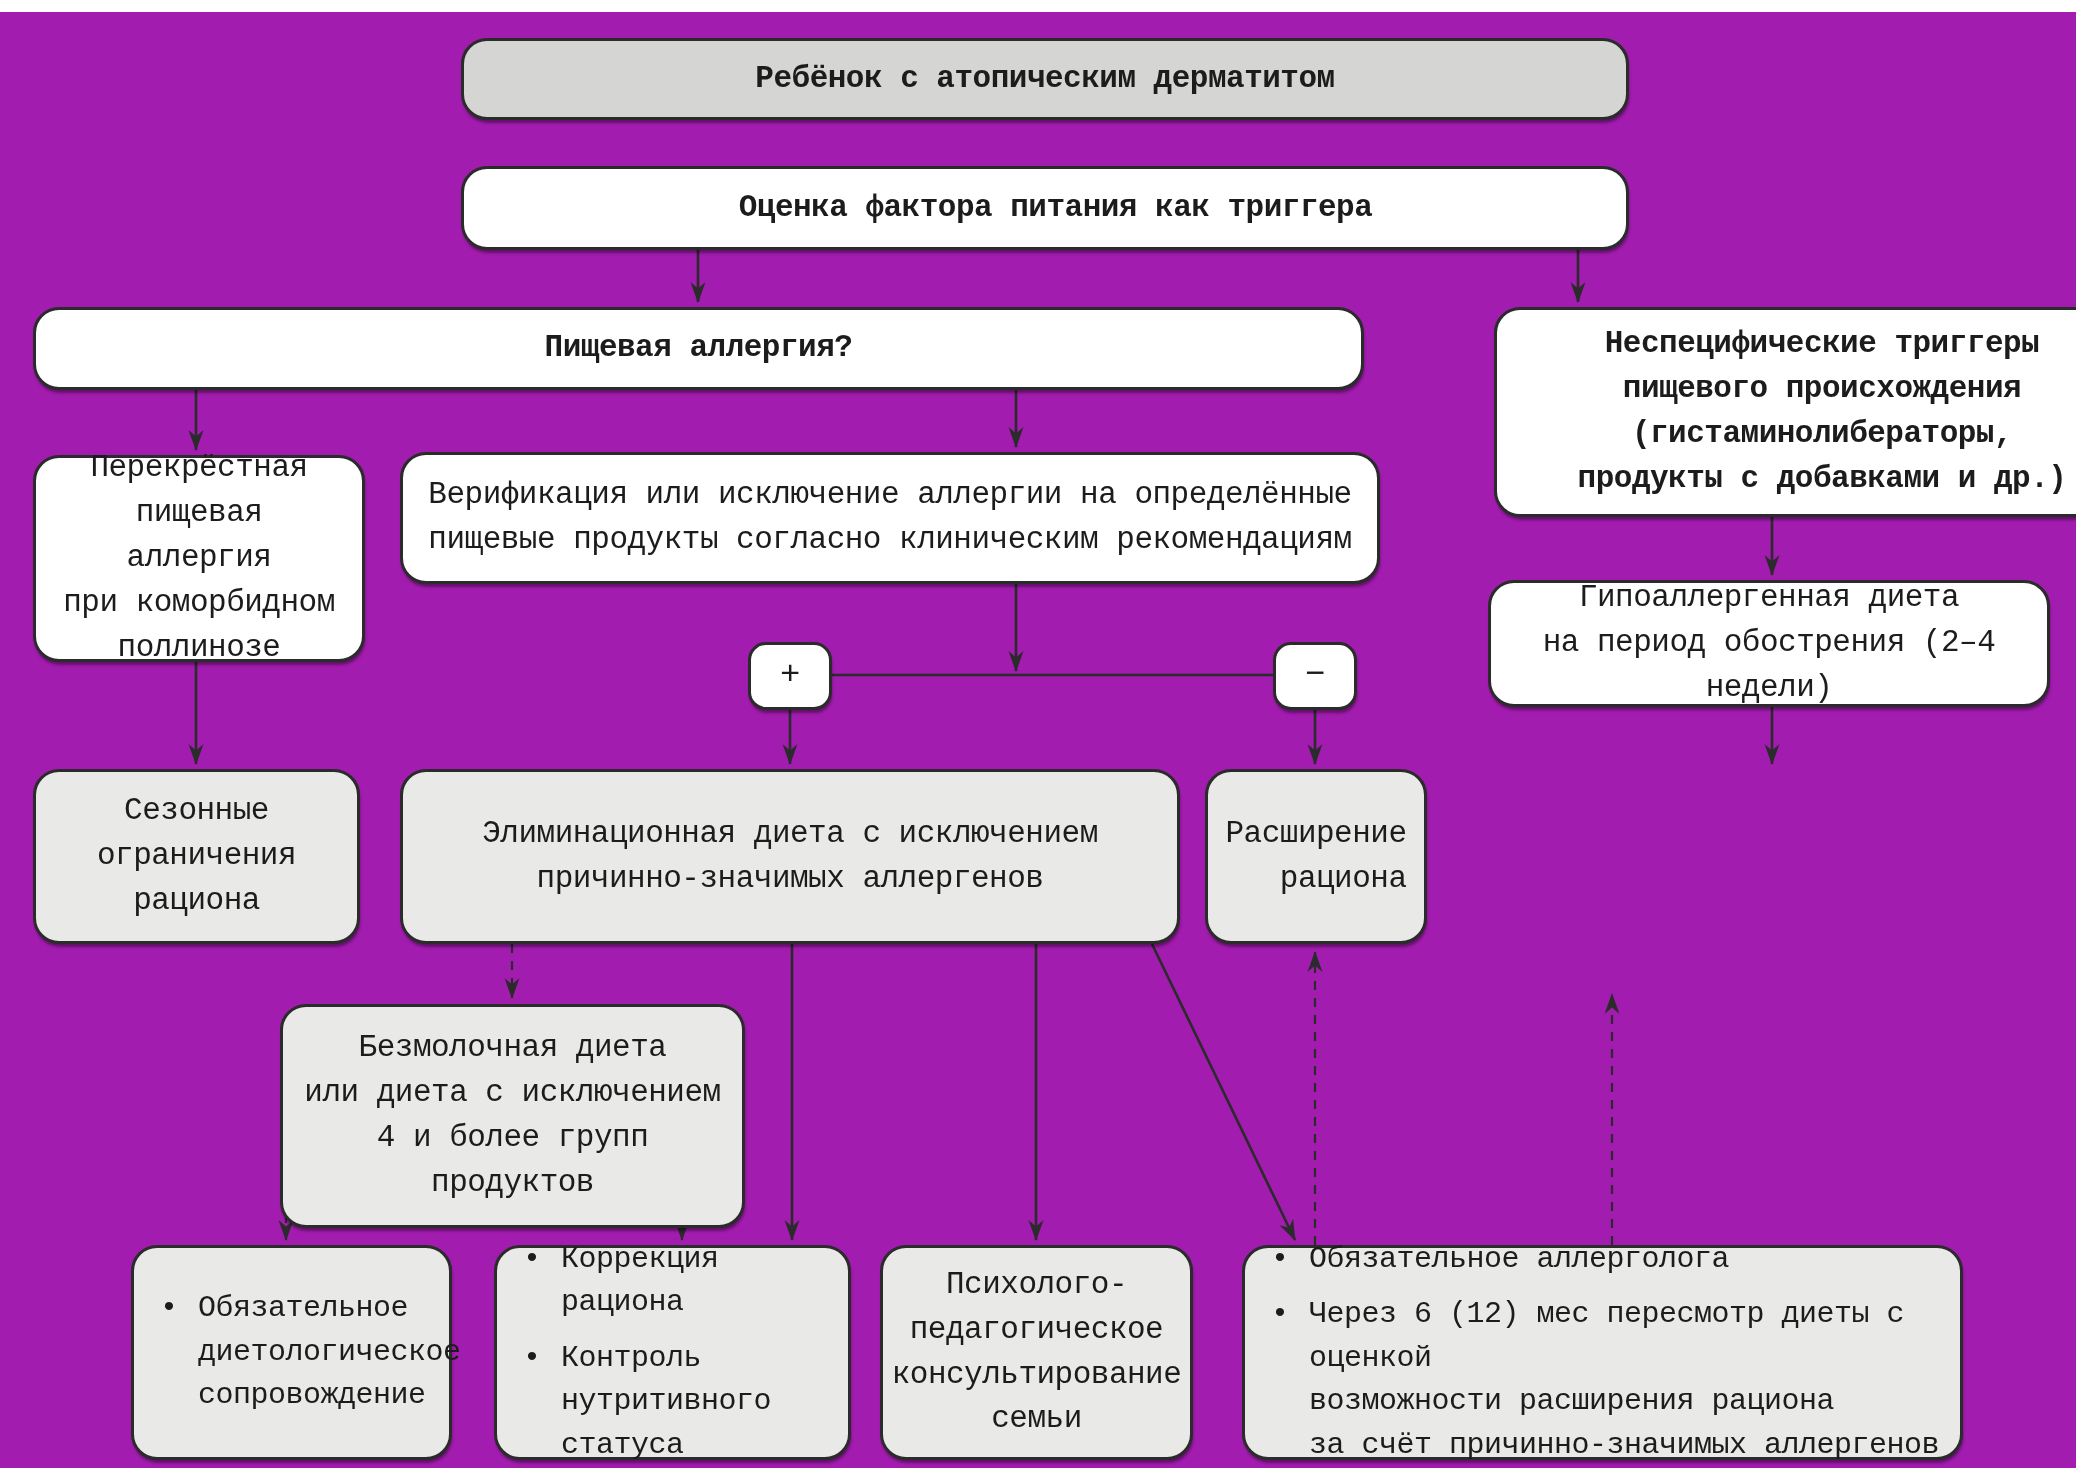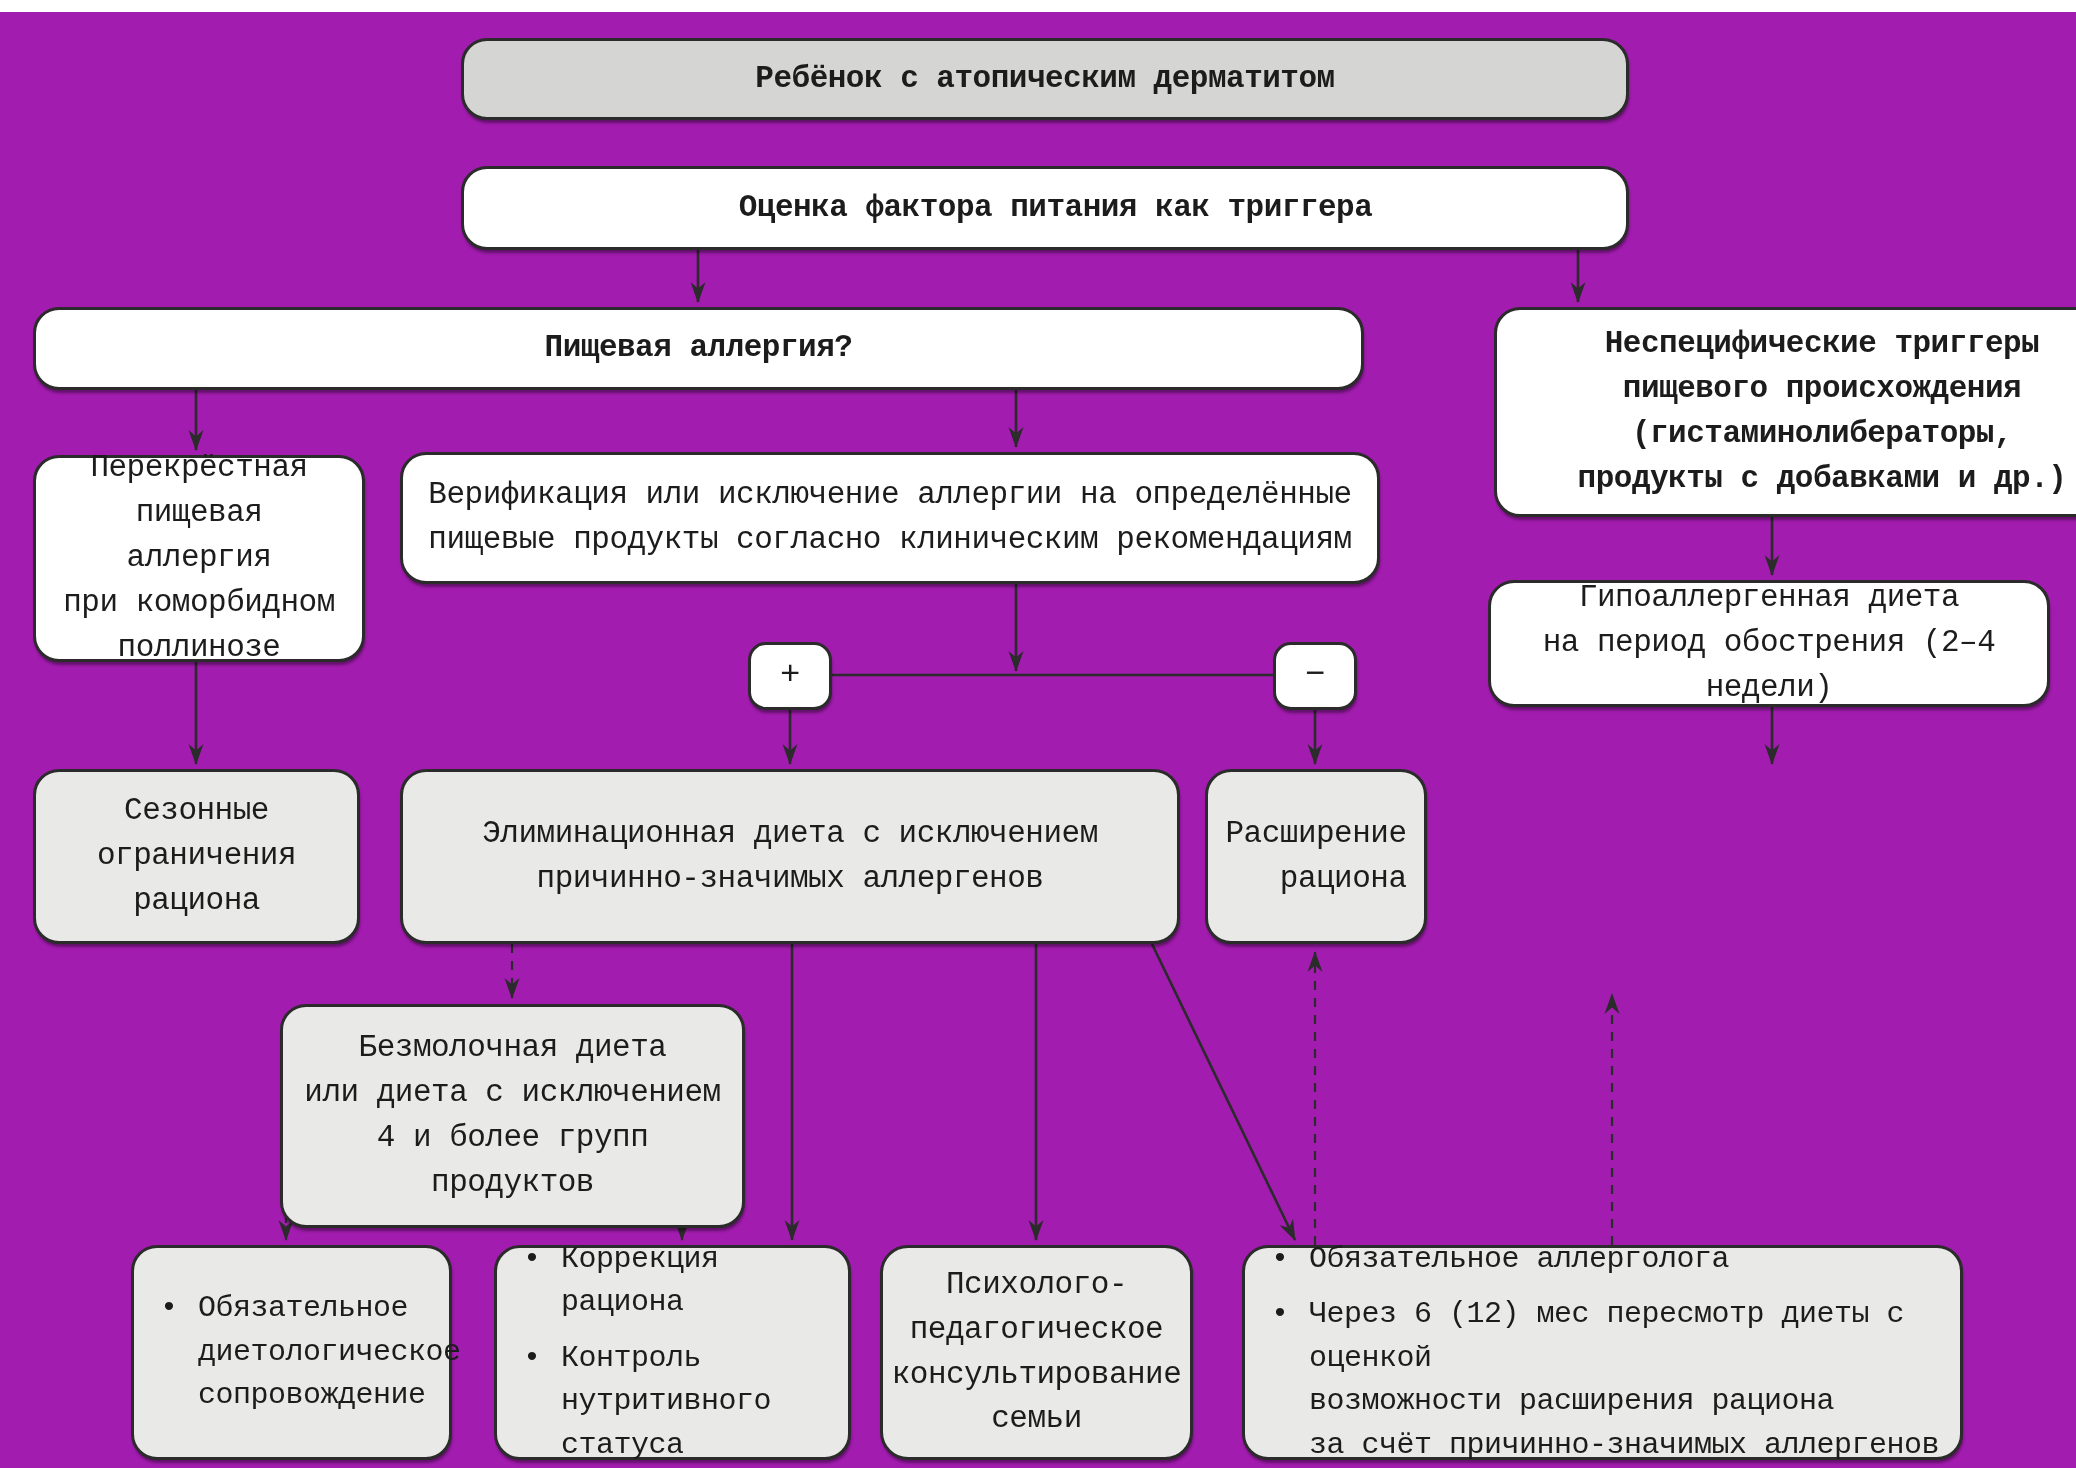--- a/index.html
+++ b/index.html
@@ -149,21 +149,21 @@
         </li>
         <li>
           <span class="dot">•</span>
           <span class="btx">Контроль
 нутритивного
 статуса</span>
         </li>
       </ul>
   </div>
 
-  <div class="node gray" style="left:880px;top:1233px;width:313px;height:215px;border-radius:28px;">
+  <div class="node gray" style="left:880px;top:1233px;width:313px;height:215px;">
     <span class="lbl">Психолого-
 педагогическое
 консультирование
 семьи</span>
   </div>
 
   <div class="node gray bullets-node" style="left:1242px;top:1233px;width:721px;height:215px;">
     <ul class="bullets">
         <li>
           <span class="dot">•</span>

